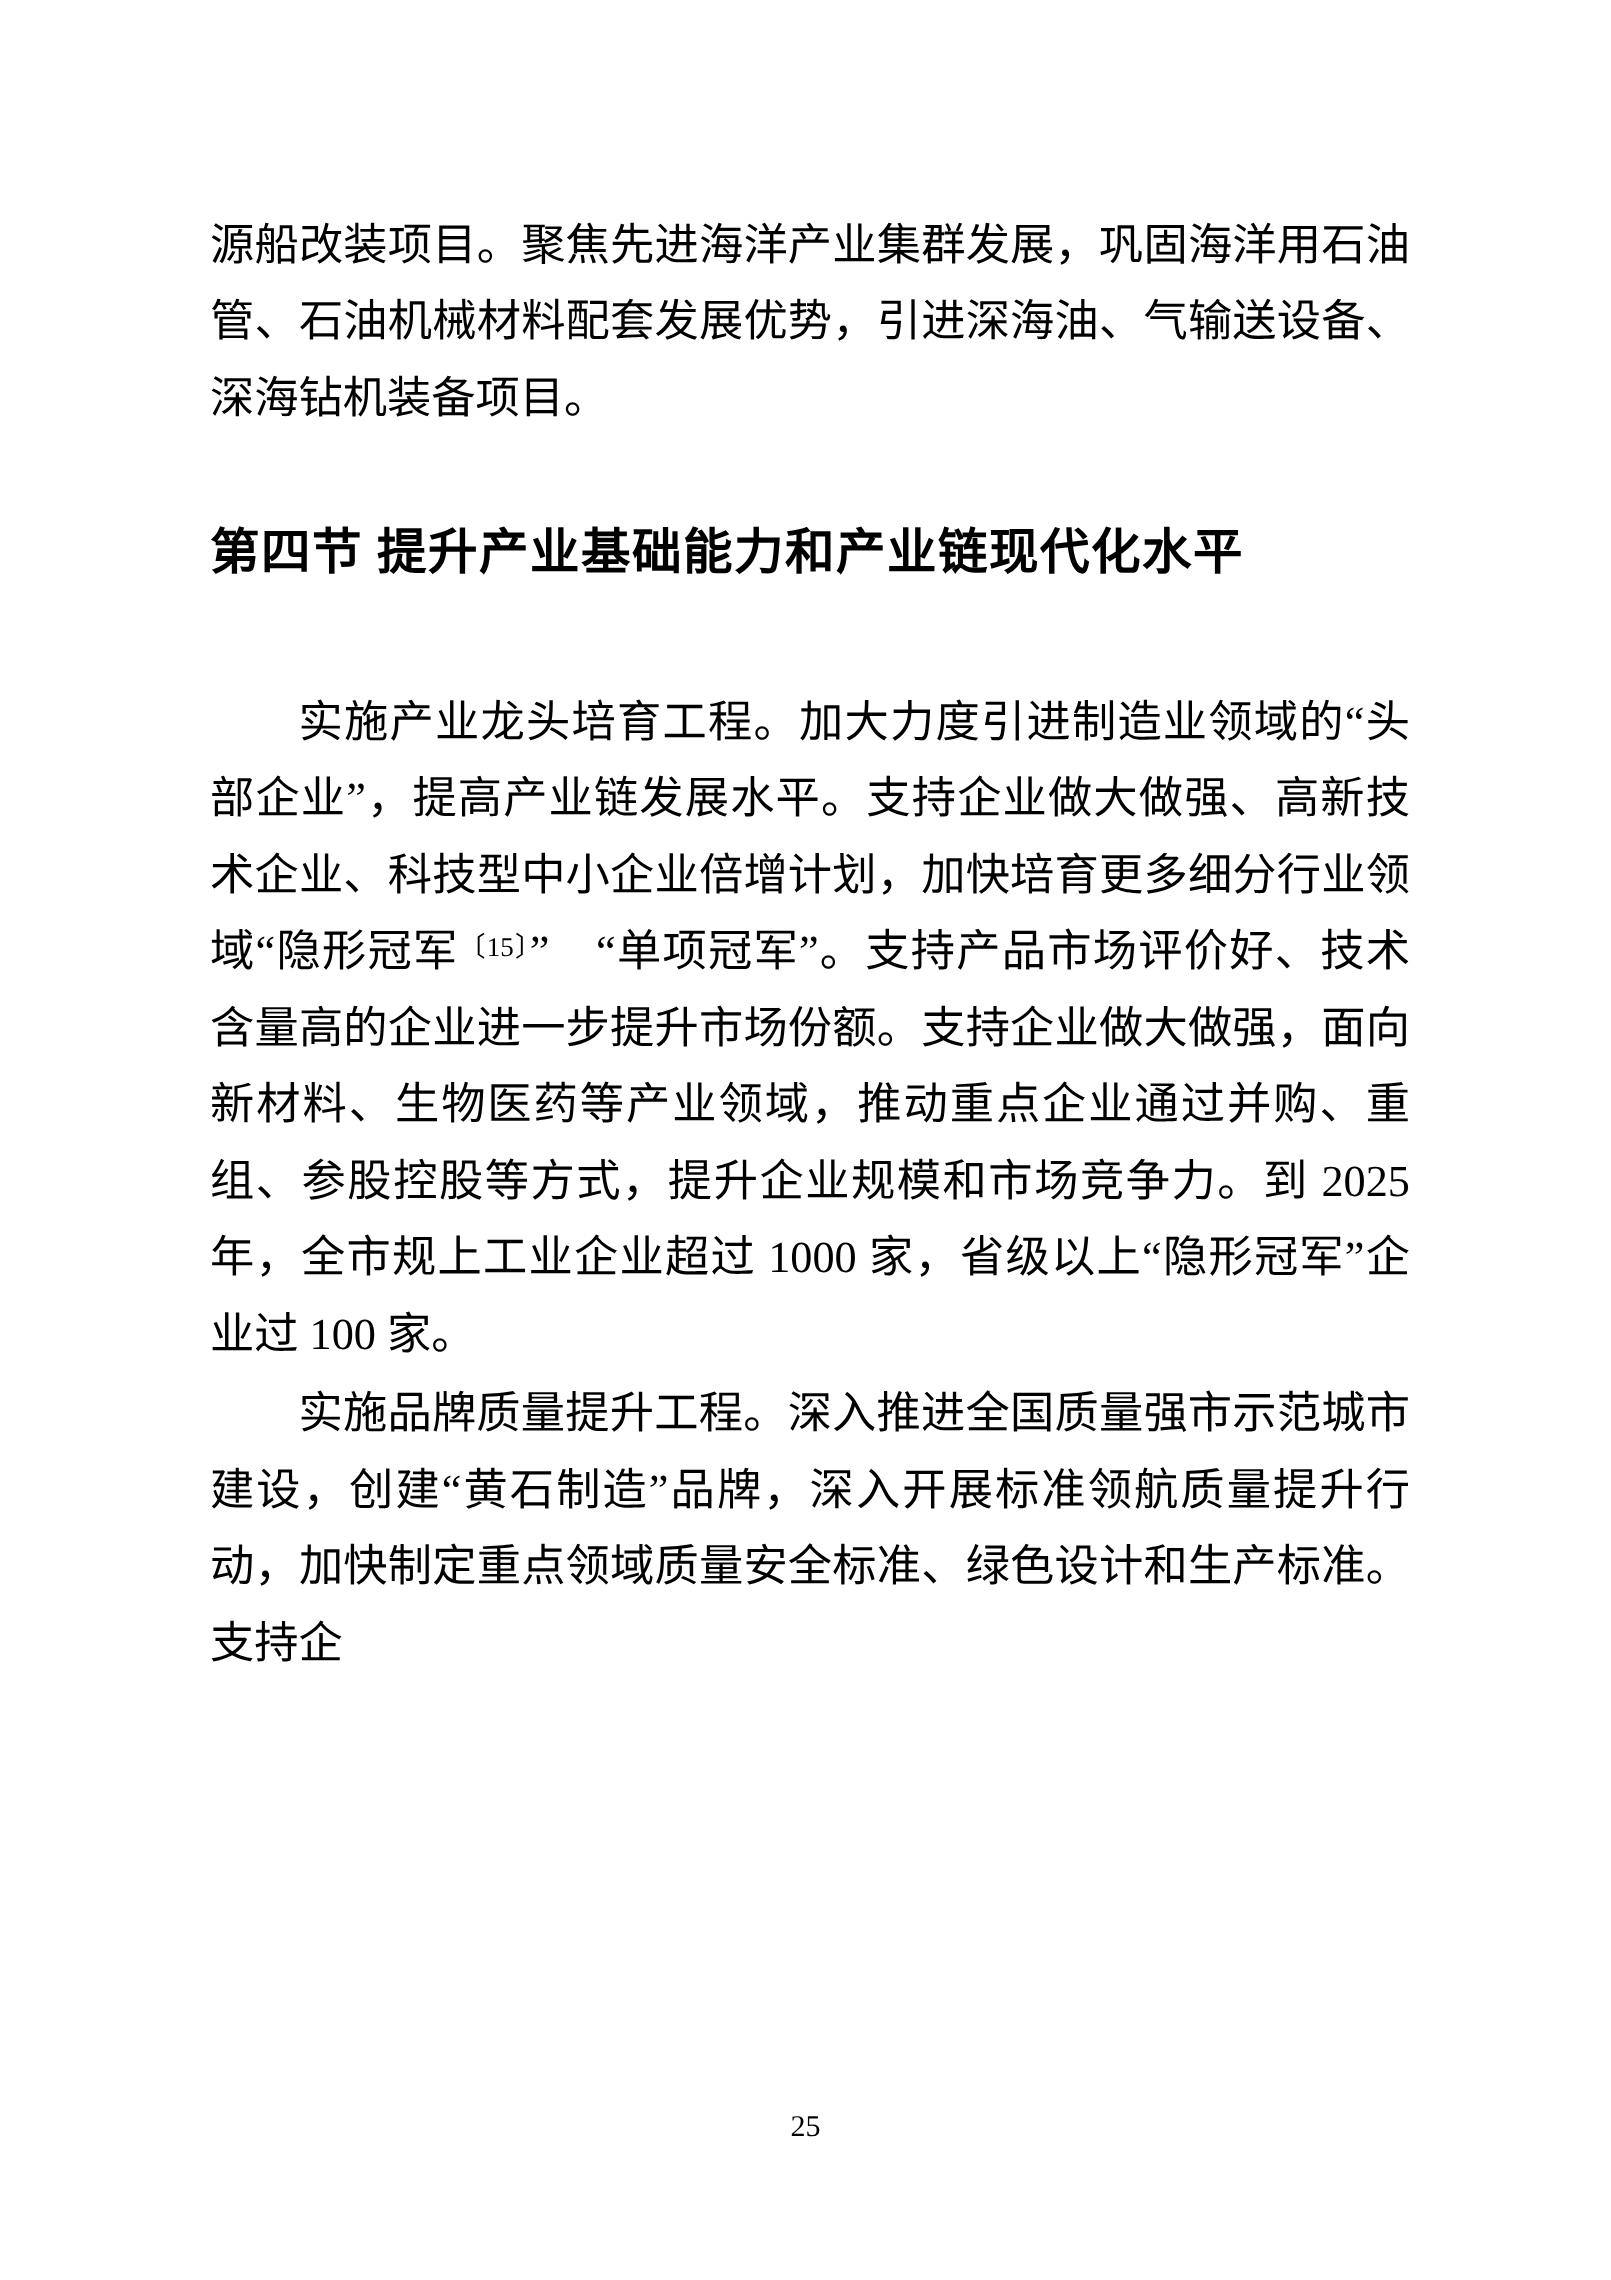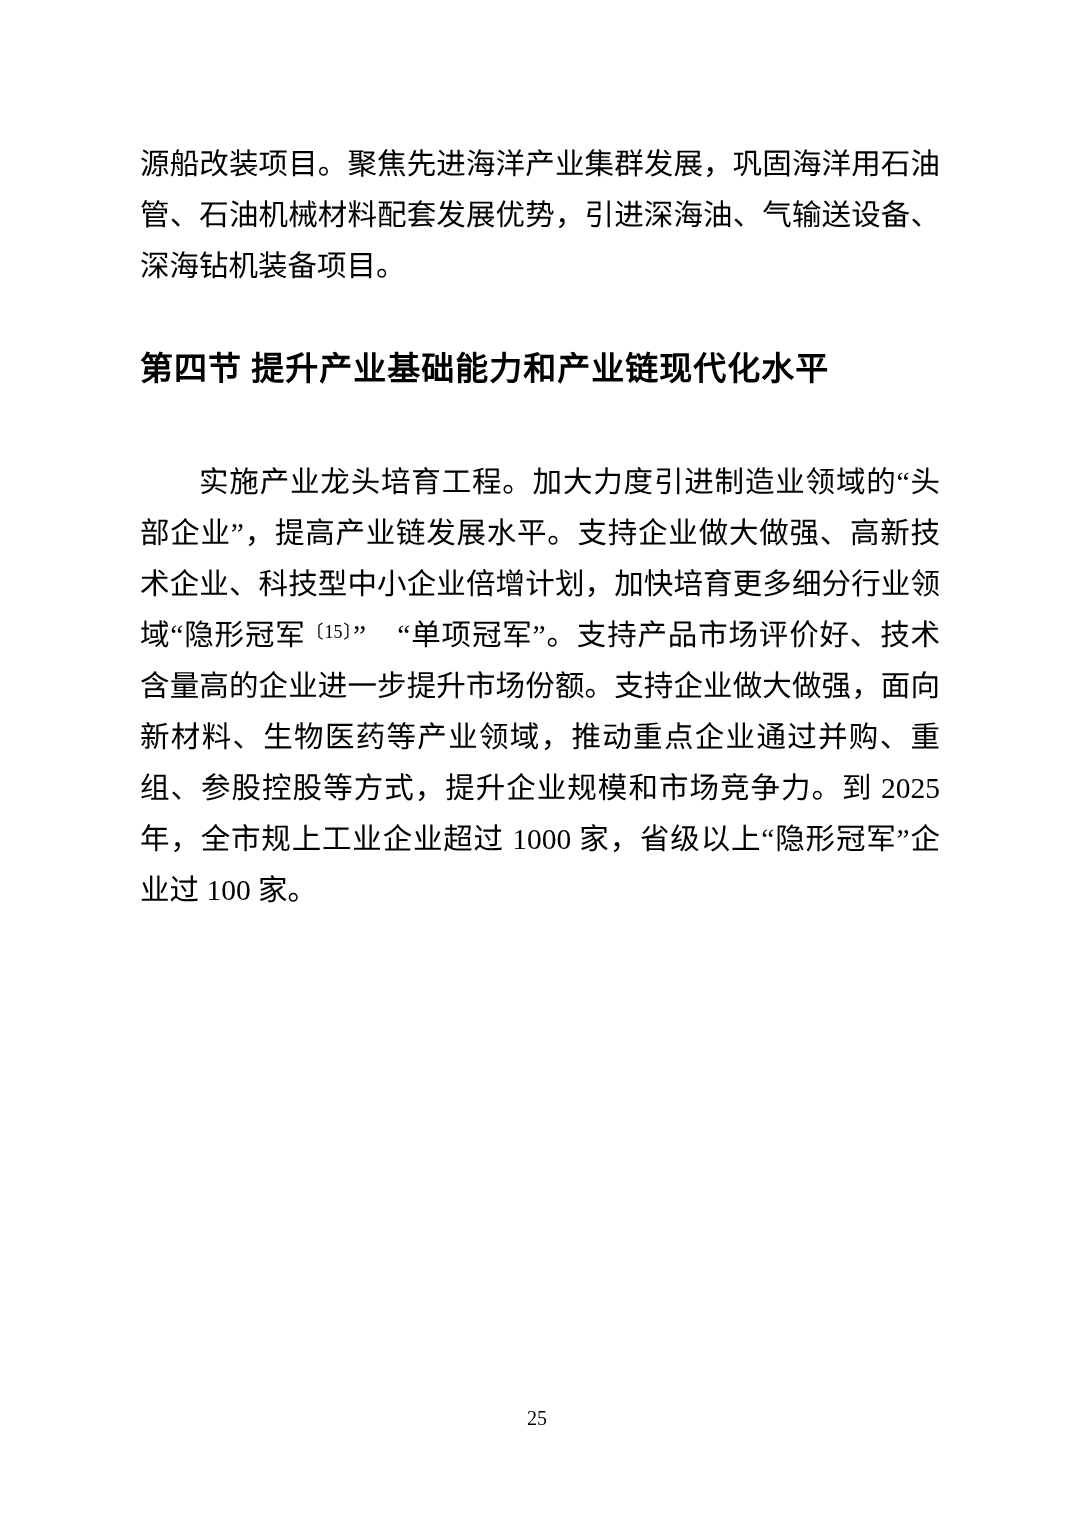--- a/index.html
+++ b/index.html
@@ -69,17 +69,18 @@
 <div class="page">
   <div class="content">
 
     <p class="para">源船改装项目。聚焦先进海洋产业集群发展，巩固海洋用石油管、石油机械材料配套发展优势，引进深海油、气输送设备、深海钻机装备项目。</p>
 
     <h2 class="heading">第四节 提升产业基础能力和产业链现代化水平</h2>
 
     <p class="para indent after-heading"><span>实施产业龙头培育工程。加大力度引进制造业领域的“头部企业”，提高产业链发展水平。支持企业做大做强、高新技术企业、科技型中小企业倍增计划，加快培育更多细分行业领域“隐形冠军</span><sup class="fn-sup">〔15〕</sup><span>”　“单项冠军”。支持产品市场评价好、技术含量高的企业进一步提升市场份额。支持企业做大做强，面向新材料、生物医药等产业领域，推动重点企业通过并购、重组、参股控股等方式，提升企业规模和市场竞争力。到 2025 年，全市规上工业企业超过 1000 家，省级以上“隐形冠军”企业过 100 家。</span></p>
 
 
+    <p class="para indent follow">实施品牌质量提升工程。深入推进全国质量强市示范城市建设，创建“黄石制造”品牌，深入开展标准领航质量提升行动，加快制定重点领域质量安全标准、绿色设计和生产标准。支持企</p>
 
   </div>
 
   <div class="page-number">25</div>
 </div>
 
 </body></html>

